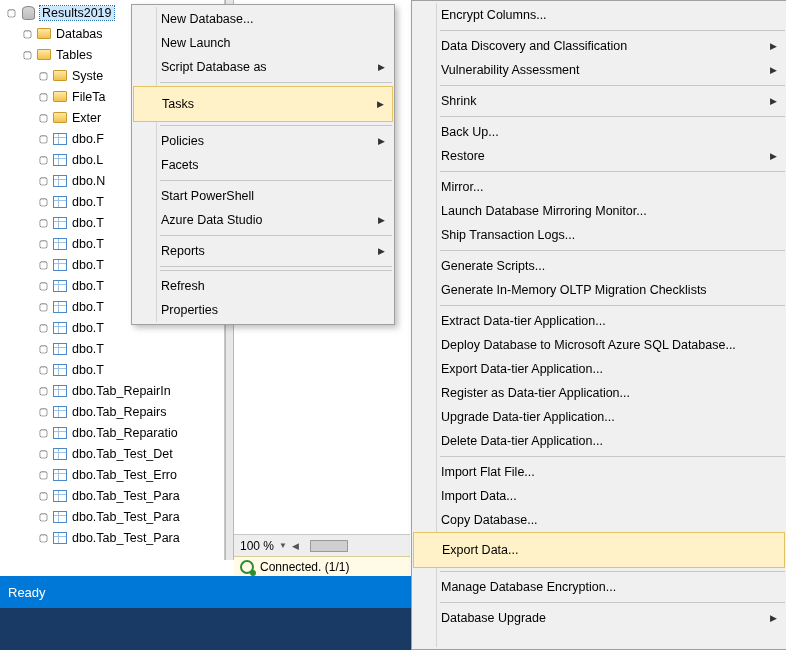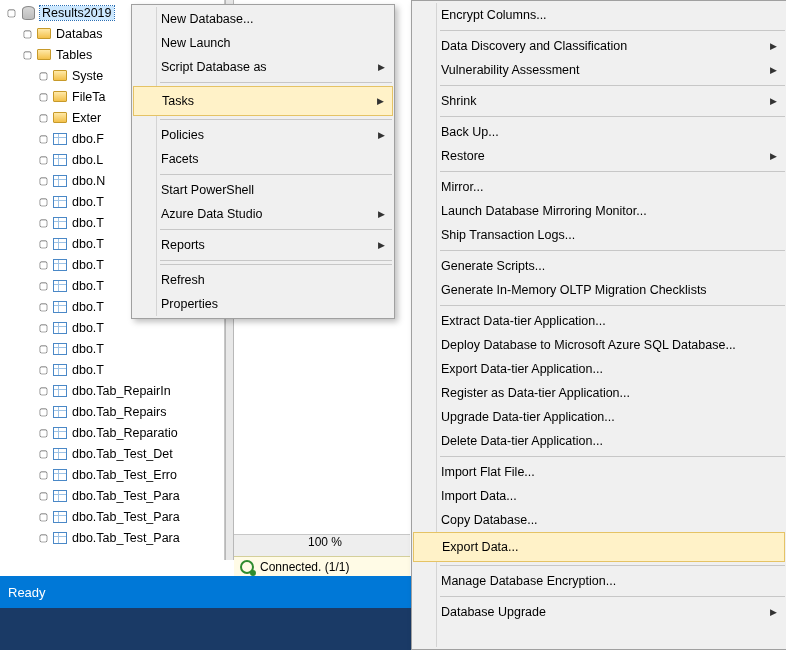--- a/index.html
+++ b/index.html
@@ -98,21 +98,20 @@
   .zoom-bar {
     position: absolute;
     left: 234px; top: 534px;
     width: 176px; height: 22px;
     background: #eee;
     border-top: 1px solid #c7c7c7;
     display: flex; align-items: center;
     font-size: 12px;
     padding-left: 6px;
     gap: 5px;
-    flex-direction: column;
   }
   .zoom-bar .dd { font-size: 8px; color:#555; }
   .hscroll-thumb {
     width: 38px; height: 12px;
     background: #cfcfcf;
     border: 1px solid #9a9a9a;
     margin-left: 6px;
   }
   .conn-bar {
     position: absolute;
@@ -169,21 +168,21 @@
     display: flex;
     align-items: center;
     padding-left: 28px;
     padding-right: 30px;
     position: relative;
     white-space: nowrap;
   }
   .menu-item.hl {
     background: #fff2c8;
     border: 1px solid #e5c365;
-    height: 30px;
+    height: 36px;
     margin: 0;
   }
   .menu-item .arrow {
     position: absolute;
     right: 8px;
     font-size: 9px;
     color: #333;
   }
   .menu-item.disabled { color: #000000; }
   .menu-sep {

